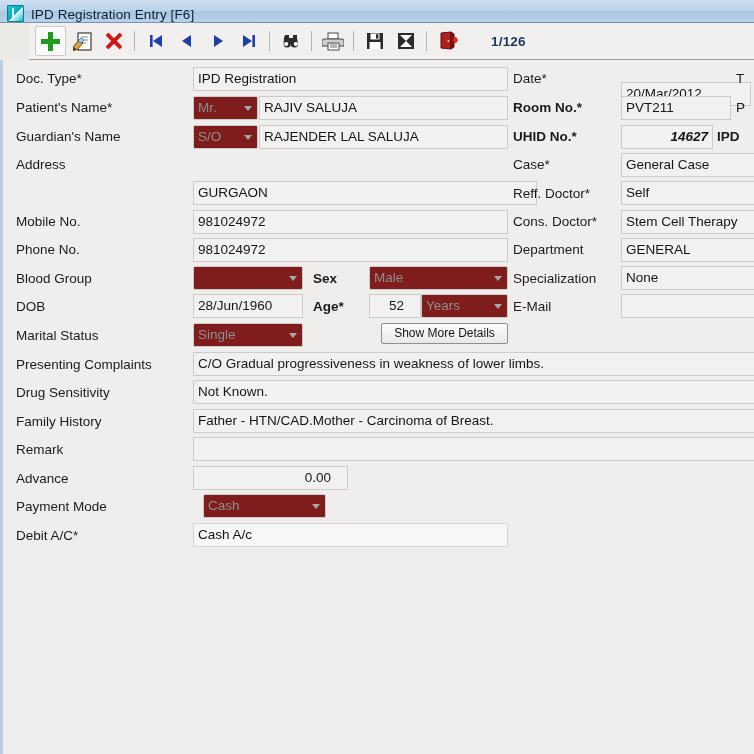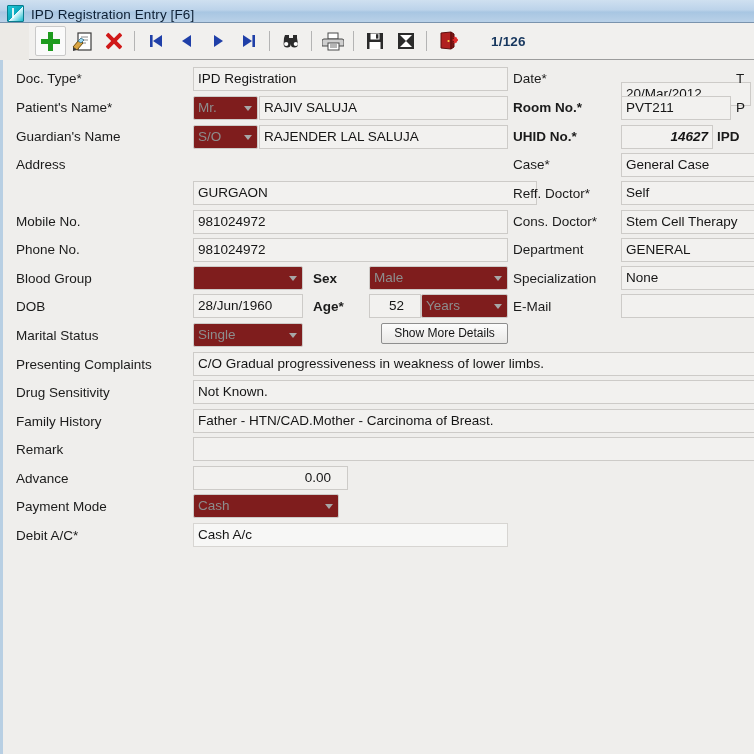--- a/index.html
+++ b/index.html
@@ -283,21 +283,21 @@
     <div class="lbl" style="left:13px;top:354px">Family History</div>
     <div class="inp" style="left:190px;top:349px;width:564px">Father - HTN/CAD.Mother - Carcinoma of Breast.</div>
 
     <div class="lbl" style="left:13px;top:382px">Remark</div>
     <div class="inp" style="left:190px;top:377px;width:564px"></div>
 
     <div class="lbl" style="left:13px;top:411px">Advance</div>
     <div class="inp numplain" style="left:190px;top:406px;width:155px">0.00</div>
 
     <div class="lbl" style="left:13px;top:439px">Payment Mode</div>
-    <div class="cmb" style="left:190px;top:434px;width:146px">
+    <div class="cmb" style="left:200px;top:434px;width:123px">
       <span>Cash</span>
       <span class="arw"></span>
     </div>
 
     <div class="lbl" style="left:13px;top:468px">Debit A/C*</div>
     <div class="inp white" style="left:190px;top:463px;width:315px">Cash A/c</div>
 
     <div class="lbl" style="left:510px;top:11px">Date*</div>
     <div class="inp" style="left:618px;top:22px;width:130px">20/Mar/2012</div>
     <div class="lbl" style="left:733px;top:11px">T</div>

